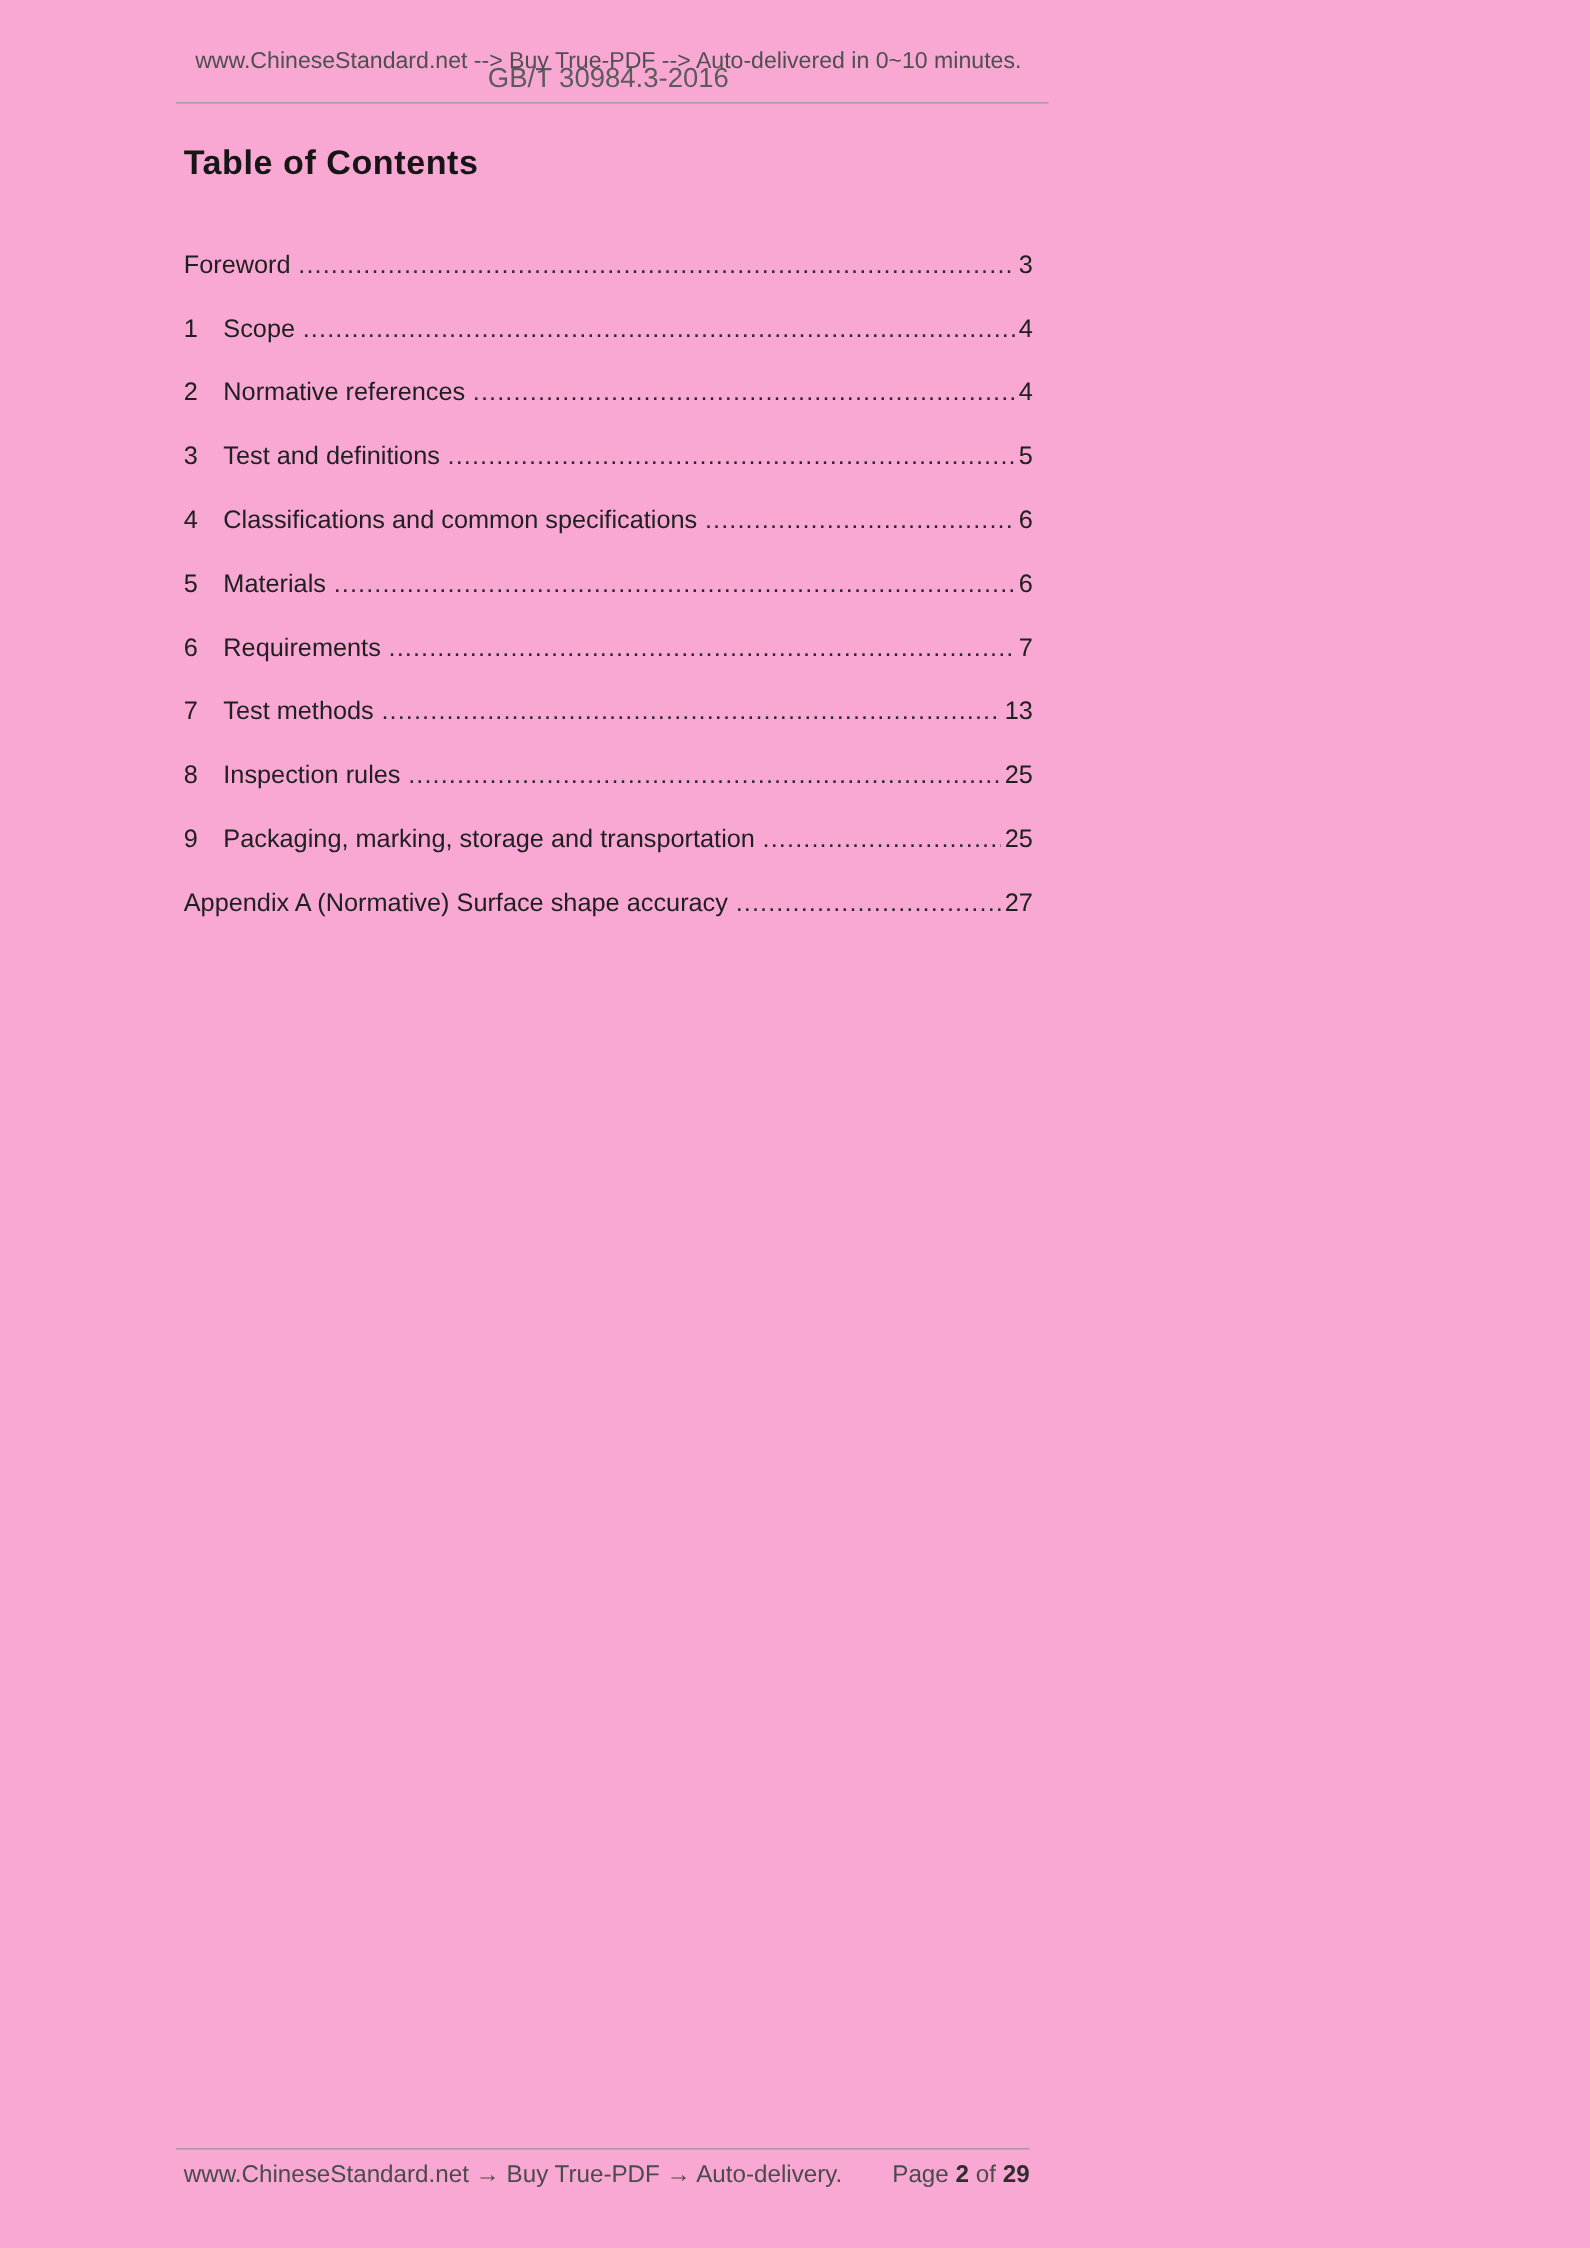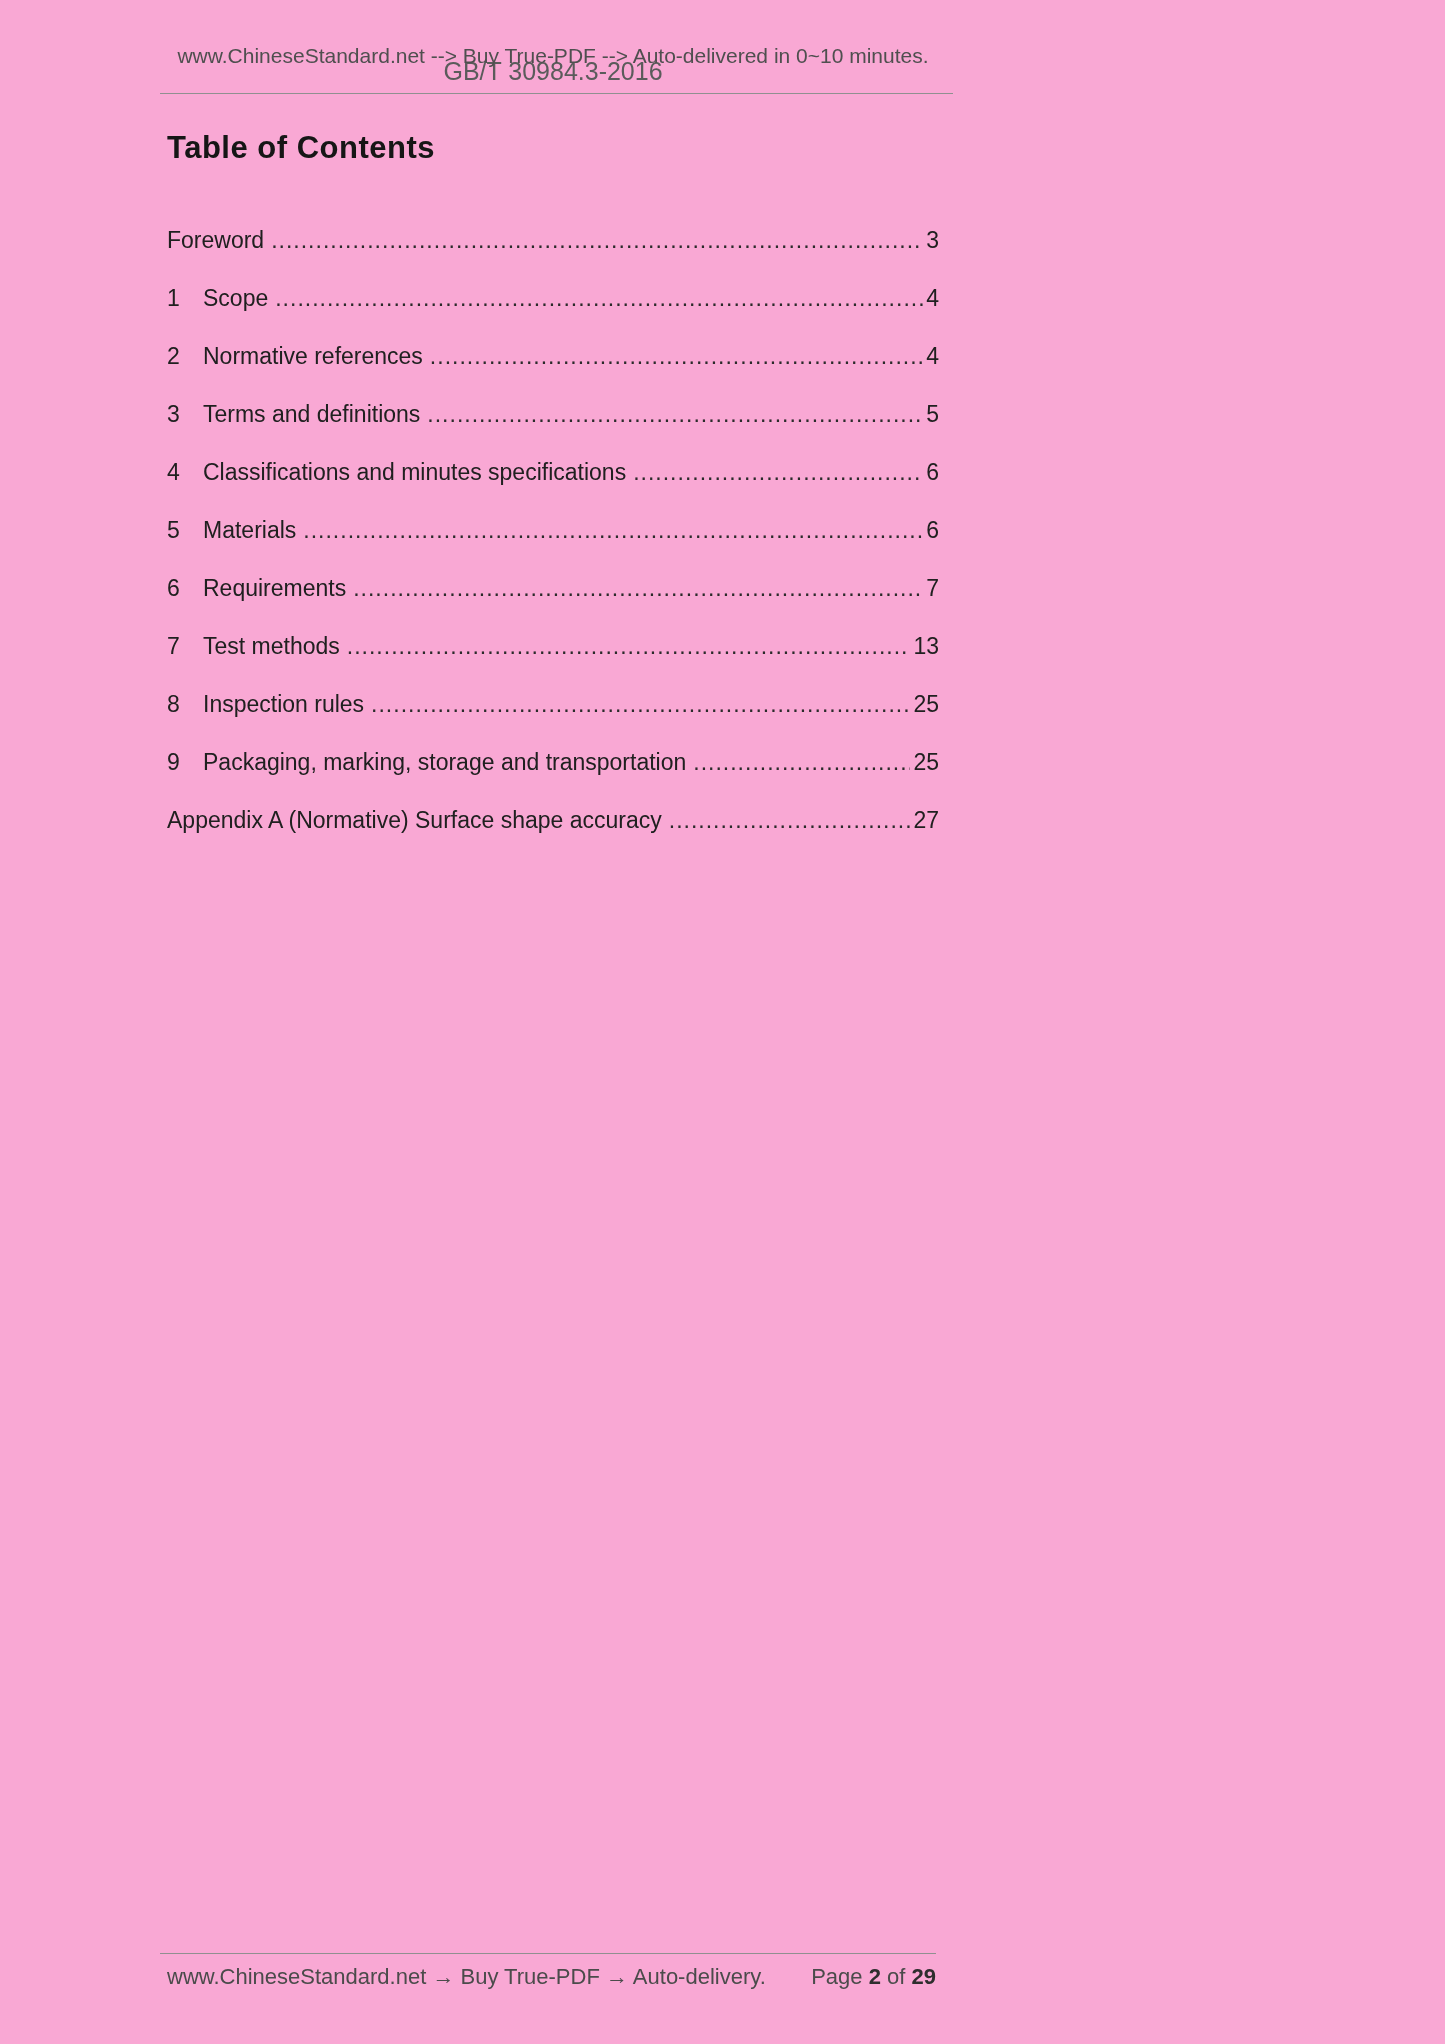--- a/index.html
+++ b/index.html
@@ -150,28 +150,28 @@
 
       <div class="toc-row">
         <span class="toc-num">2</span>
         <span class="toc-label">Normative references</span>
         <span class="toc-leader"></span>
         <span class="toc-page">4</span>
       </div>
 
       <div class="toc-row">
         <span class="toc-num">3</span>
-        <span class="toc-label">Terms and definitions</span>
+        <span class="toc-label">Test and definitions</span>
         <span class="toc-leader"></span>
         <span class="toc-page">5</span>
       </div>
 
       <div class="toc-row">
         <span class="toc-num">4</span>
-        <span class="toc-label">Classifications and minutes specifications</span>
+        <span class="toc-label">Classifications and common specifications</span>
         <span class="toc-leader"></span>
         <span class="toc-page">6</span>
       </div>
 
       <div class="toc-row">
         <span class="toc-num">5</span>
         <span class="toc-label">Materials</span>
         <span class="toc-leader"></span>
         <span class="toc-page">6</span>
       </div>

